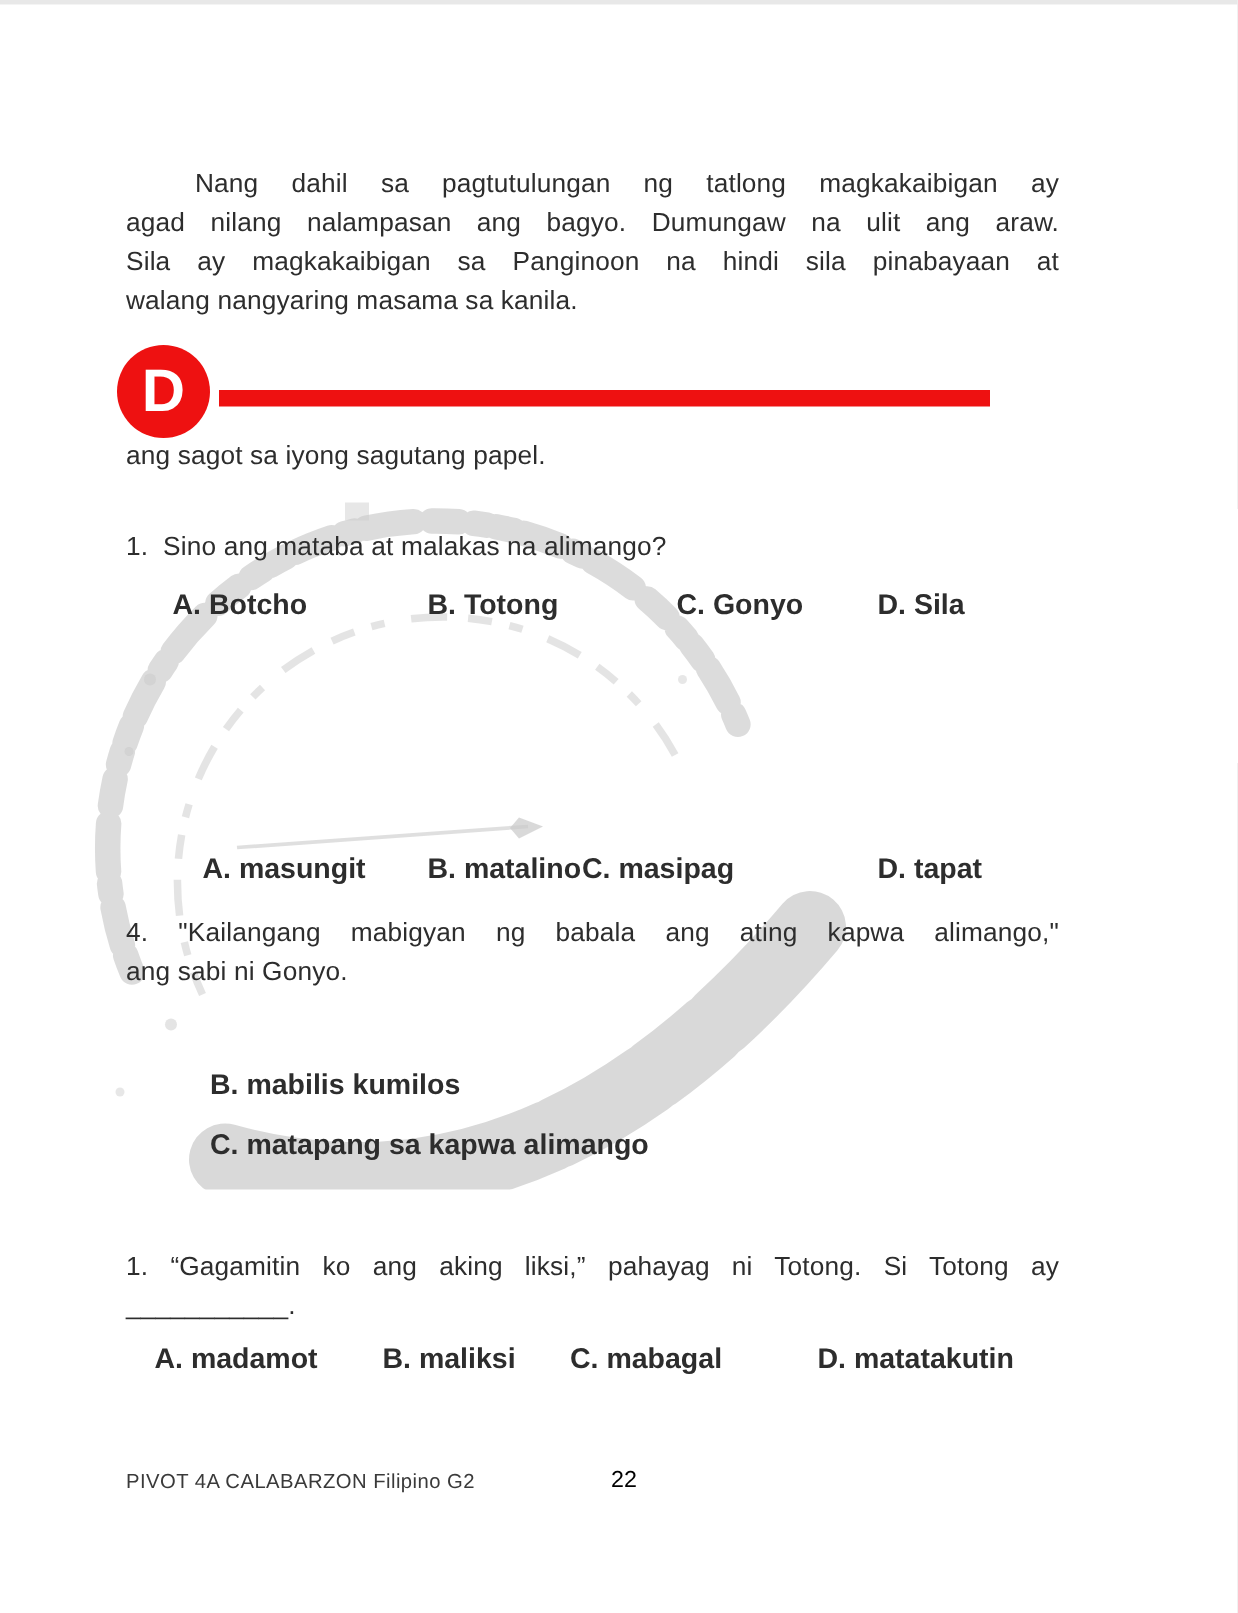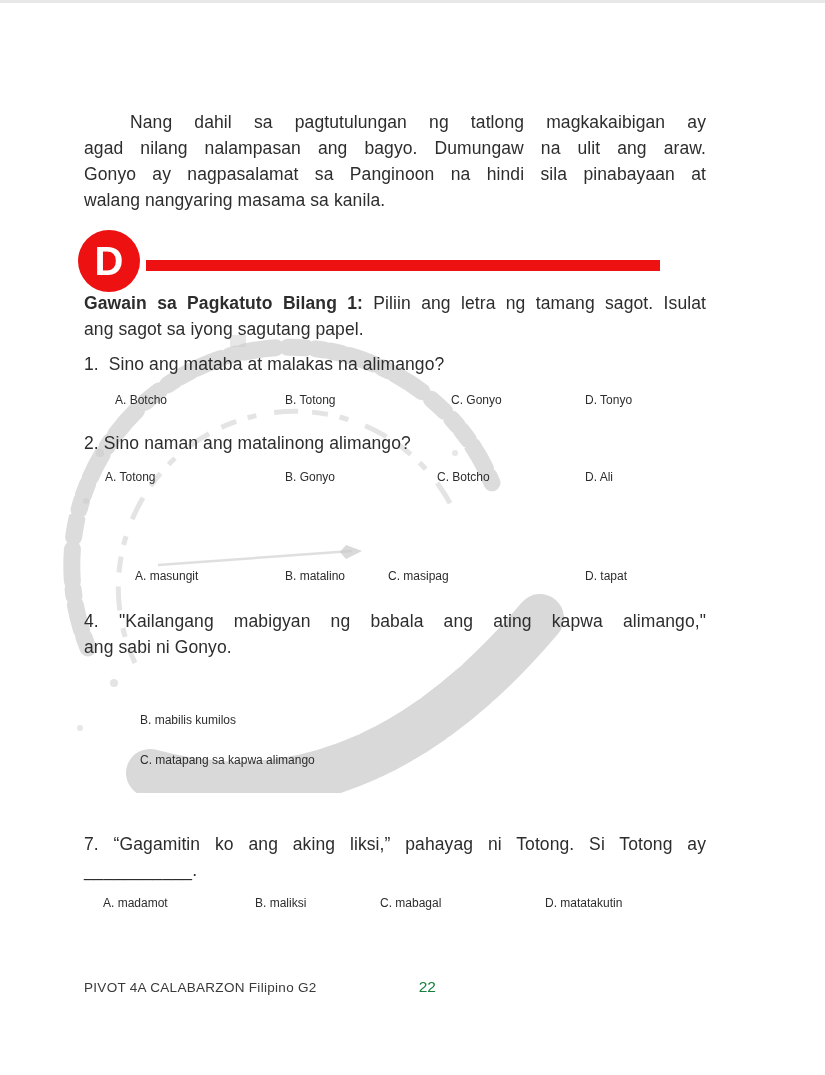--- a/index.html
+++ b/index.html
@@ -40,39 +40,39 @@
     z-index: 1;
   }
   .red-bar {
     position: absolute;
     left: 146px; top: 257px;
     width: 514px; height: 11px;
     background: #ee1111;
     z-index: 1;
   }
   
-  .optrow { position: absolute; left: 84px; width: 680px; height: 26px; font-size: 12px; z-index: 1; }
+  .optrow { position: absolute; left: 84px; width: 680px; height: 26px; font-size: 19px; z-index: 1; font-weight: bold; }
   .optrow span { position: absolute; top: 0; white-space: nowrap; }
   
   .stamp { position: absolute; left: 40px; top: 330px; z-index: 0; }
   .footer-left {
     position: absolute;
     left: 84px; top: 977px;
     font-size: 13.5px;
     color: #3a3a3a;
     letter-spacing: 0.3px;
     z-index: 1;
   }
   .footer-page {
     position: absolute;
     left: 396px; top: 975px;
     width: 40px;
-    text-align: right;
+    text-align: center;
     font-size: 15.5px;
-    color: #15803d;
+    color: #000000;
     z-index: 1;
   }
 </style>
 </head>
 <body>
 
 <div class="page">
 
   <svg class="stamp" width="660" height="460" viewBox="0 0 660 460" aria-hidden="true">
     <g stroke="#c9c9c9" fill="none">
@@ -88,71 +88,60 @@
       <circle cx="46" cy="168" r="3" opacity="0.5"></circle>
       <circle cx="74" cy="350" r="4" opacity="0.5"></circle>
       <circle cx="40" cy="395" r="3" opacity="0.45"></circle>
       <circle cx="415" cy="120" r="3" opacity="0.45"></circle>
     </g>
   </svg>
 
   <div class="textblock" style="top:106px">
     <div class="jline indent">Nang dahil sa pagtutulungan ng tatlong magkakaibigan ay</div>
     <div class="jline">agad nilang nalampasan ang bagyo. Dumungaw na ulit ang araw.</div>
-    <div class="jline">Gonyo ay nagpasalamat sa Panginoon na hindi sila pinabayaan at</div>
+    <div class="jline">Sila ay magkakaibigan sa Panginoon na hindi sila pinabayaan at</div>
     <div>walang nangyaring masama sa kanila.</div>
   </div>
 
   <div class="d-badge">D</div>
   <div class="red-bar"></div>
 
   <div class="textblock" style="top:287px">
-    <div class="jline">
-      <span class="bold">Gawain sa Pagkatuto Bilang 1:</span>
-      <span>Piliin ang letra ng tamang sagot. Isulat</span>
-    </div>
     <div>ang sagot sa iyong sagutang papel.</div>
   </div>
 
   <div class="textblock" style="top:348px">1.&nbsp; Sino ang mataba at malakas na alimango?</div>
   <div class="optrow" style="top:390px">
     <span style="left:31px">A. Botcho</span>
     <span style="left:201px">B. Totong</span>
     <span style="left:367px">C. Gonyo</span>
-    <span style="left:501px">D. Tonyo</span>
+    <span style="left:501px">D. Sila</span>
   </div>
 
-  <div class="textblock" style="top:427px">2. Sino naman ang matalinong alimango?</div>
-  <div class="optrow" style="top:467px">
-    <span style="left:21px">A. Totong</span>
-    <span style="left:201px">B. Gonyo</span>
-    <span style="left:353px">C. Botcho</span>
-    <span style="left:501px">D. Ali</span>
-  </div>
 
   <div class="optrow" style="top:566px">
     <span style="left:51px">A. masungit</span>
     <span style="left:201px">B. matalino</span>
     <span style="left:304px">C. masipag</span>
     <span style="left:501px">D. tapat</span>
   </div>
 
   <div class="textblock" style="top:605px">
     <div class="jline">4. "Kailangang mabigyan ng babala ang ating kapwa alimango,"</div>
     <div>ang sabi ni Gonyo.</div>
   </div>
   <div class="optrow" style="top:710px">
     <span style="left:56px">B. mabilis kumilos</span>
   </div>
   <div class="optrow" style="top:750px">
     <span style="left:56px">C. matapang sa kapwa alimango</span>
   </div>
 
   <div class="textblock" style="top:828px">
-    <div class="jline">7. “Gagamitin ko ang aking liksi,” pahayag ni Totong. Si Totong ay</div>
+    <div class="jline">1. “Gagamitin ko ang aking liksi,” pahayag ni Totong. Si Totong ay</div>
     <div>___________.</div>
   </div>
   <div class="optrow" style="top:893px">
     <span style="left:19px">A. madamot</span>
     <span style="left:171px">B. maliksi</span>
     <span style="left:296px">C. mabagal</span>
     <span style="left:461px">D. matatakutin</span>
   </div>
 
   <div class="footer-left">PIVOT 4A CALABARZON Filipino G2</div>

